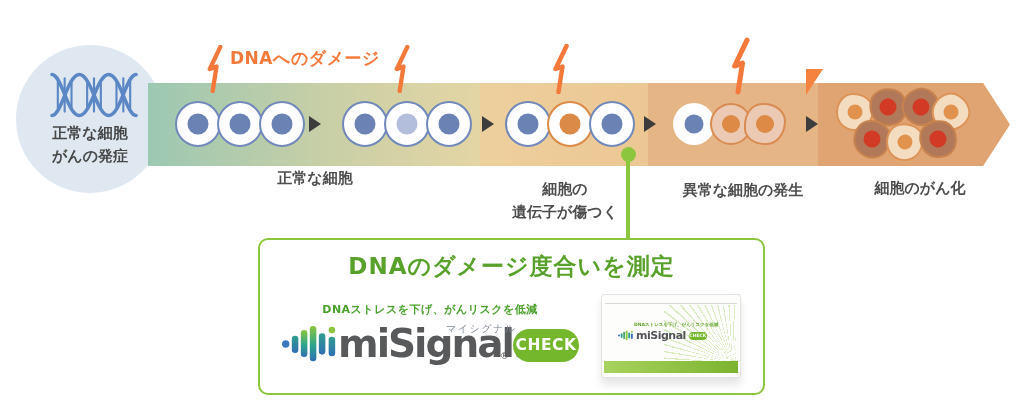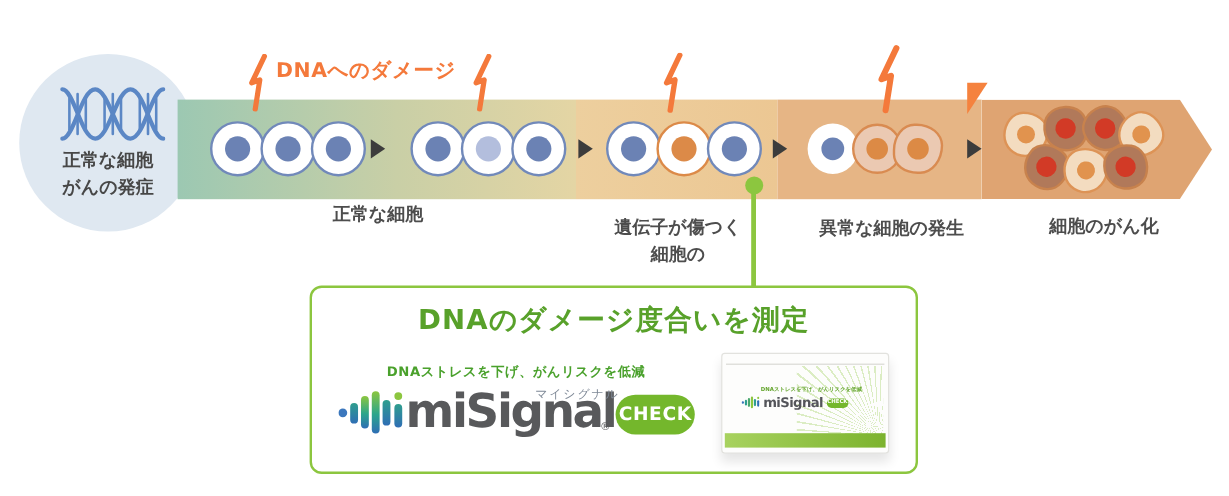--- a/index.html
+++ b/index.html
@@ -216,22 +216,22 @@
   </svg>
 
   <div class="damage-label">DNAへのダメージ</div>
 
   <div class="bubble-tail"></div>
 
   <div class="slabel" style="left:235px;top:167px;width:160px">
     <div>正常な細胞</div>
   </div>
   <div class="slabel" style="left:485px;top:178px;width:160px">
+    <div>細胞の</div>
     <div>遺伝子が傷つく</div>
-    <div>細胞の</div>
   </div>
   <div class="slabel" style="left:830px;top:177px;width:180px">
     <div>細胞のがん化</div>
   </div>
   <div class="slabel" style="left:653px;top:179px;width:180px">
     <div>異常な細胞の発生</div>
   </div>
 
   <div class="connector-line"></div>
   <div class="connector-dot"></div>

